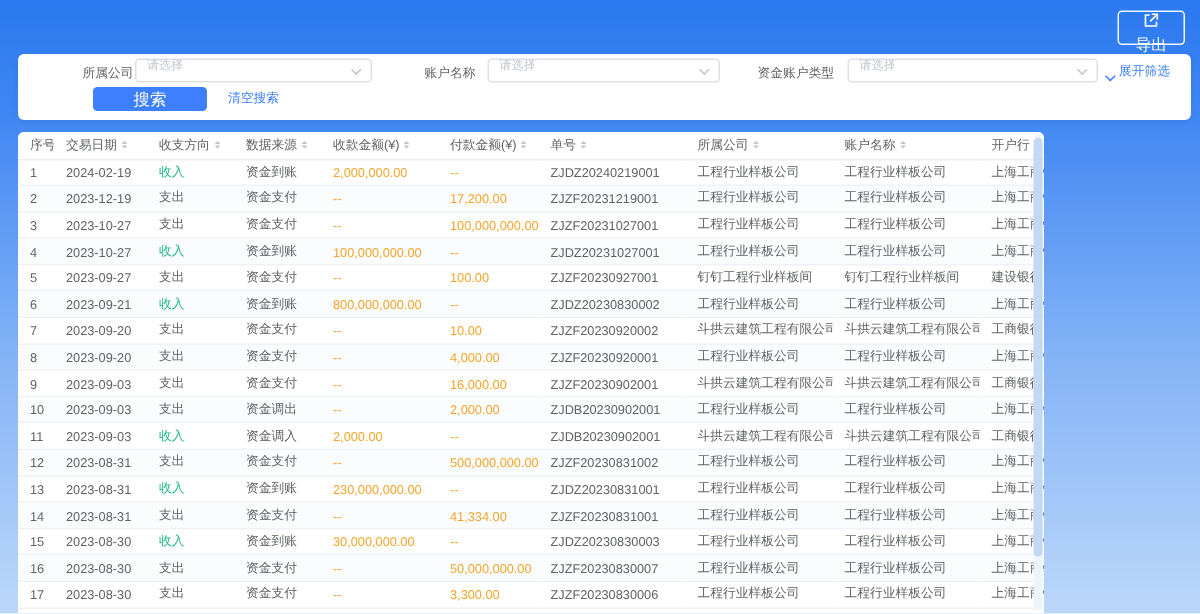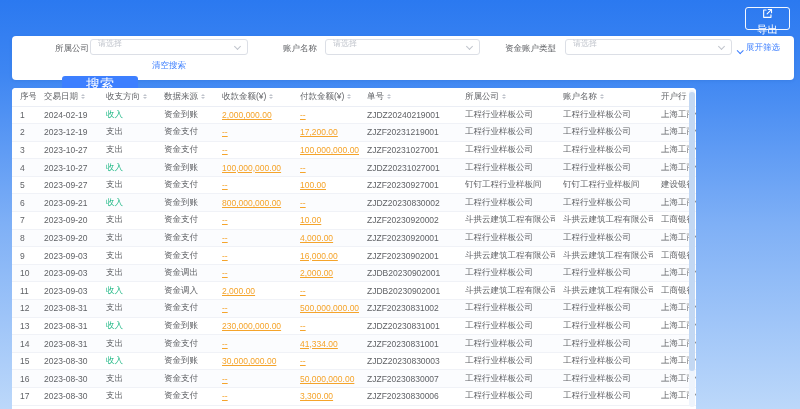--- a/index.html
+++ b/index.html
@@ -30,41 +30,41 @@
     border-radius:3px; display:flex; align-items:center; padding:0 16px 8px 7px; cursor:pointer;
   }
   .f-select .ph { font-size:8px; color:#c0c4cc; }
   .chev { width:5px; height:5px; border-right:1px solid #c0c4cc; border-bottom:1px solid #c0c4cc;
     transform:rotate(45deg); position:absolute; right:7px; top:4px; }
   .expand-link { position:absolute; right:14px; top:6px; font-size:8.5px; color:#3d7fff;
     display:flex; align-items:flex-end; gap:4px; text-decoration:none; cursor:pointer; }
   .expand-link .chev2 { width:5px; height:5px; border-right:1.2px solid #3d7fff; border-bottom:1.2px solid #3d7fff;
     transform:rotate(45deg) translateY(-1px); display:inline-block; }
   .search-btn {
-    position:absolute; left:50px; top:40px; width:76px; height:16px;
-    background:#3d7fff; color:#fff; border:none; border-radius:3px; font-size:14px; cursor:pointer;
+    position:absolute; left:50px; top:22px; width:76px; height:16px;
+    background:#3d7fff; color:#fff; border:none; border-radius:3px; font-size:11px; cursor:pointer;
     font-family:inherit;
   }
   .clear-btn {
     position:absolute; left:136px; top:22px; height:16px; padding:0 4px;
     background:transparent; color:#3d7fff; border:none; font-size:8.5px; cursor:pointer;
     font-family:inherit;
   }
   
   .table-card {
     position:absolute; left:12px; top:88px; width:684px; height:321px;
     background:#fff; border-radius:4px 4px 0 0; overflow:hidden;
   }
   table { border-collapse:collapse; table-layout:fixed; width:827px; }
   th, td { text-align:left; padding:0 0 0 8px; white-space:nowrap; overflow:hidden; font-size:8.5px; font-weight:normal; }
   thead th { height:18px; color:#606266; border-bottom:1px solid #ebeef5; background:#fff; }
   tbody td { height:17.6px; color:#606266; border-bottom:1px solid #f0f2f7; }
   tbody tr:nth-child(even) td { background:#fbfcfe; }
   td.in  { color:#21b886; }
-  td.amt { color:#f5a42b;text-decoration:underline; }
+  td.amt { color:#f5a42b; }
   .hcell { display:inline-flex; align-items:center; }
   .caret { display:inline-flex; flex-direction:column; margin-left:3px; }
   .caret .up { width:0;height:0;border:2.6px solid transparent;border-bottom-color:#c0c4cc;margin-bottom:1px; }
   .caret .dn { width:0;height:0;border:2.6px solid transparent;border-top-color:#c0c4cc; }
   
   .vscroll { position:absolute; right:1px; top:2px; bottom:2px; width:6px; border-radius:3px; background:#eef4fc; }
   .vscroll .thumb { position:absolute; top:2px; left:0; width:6px; height:88%; border-radius:3px; background:#c3d8f3; }
 </style>
 </head>
 <body>

